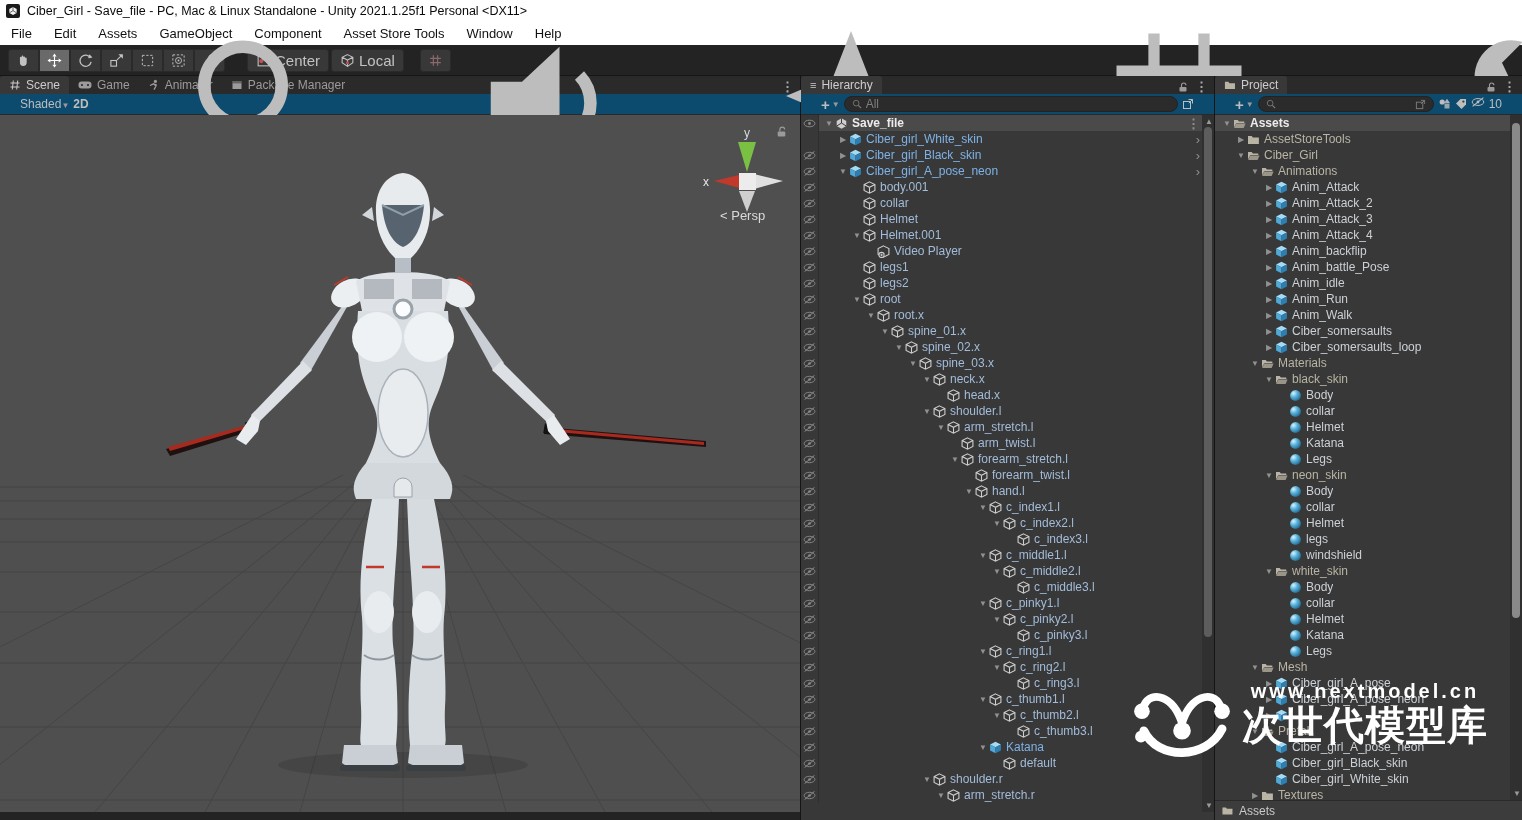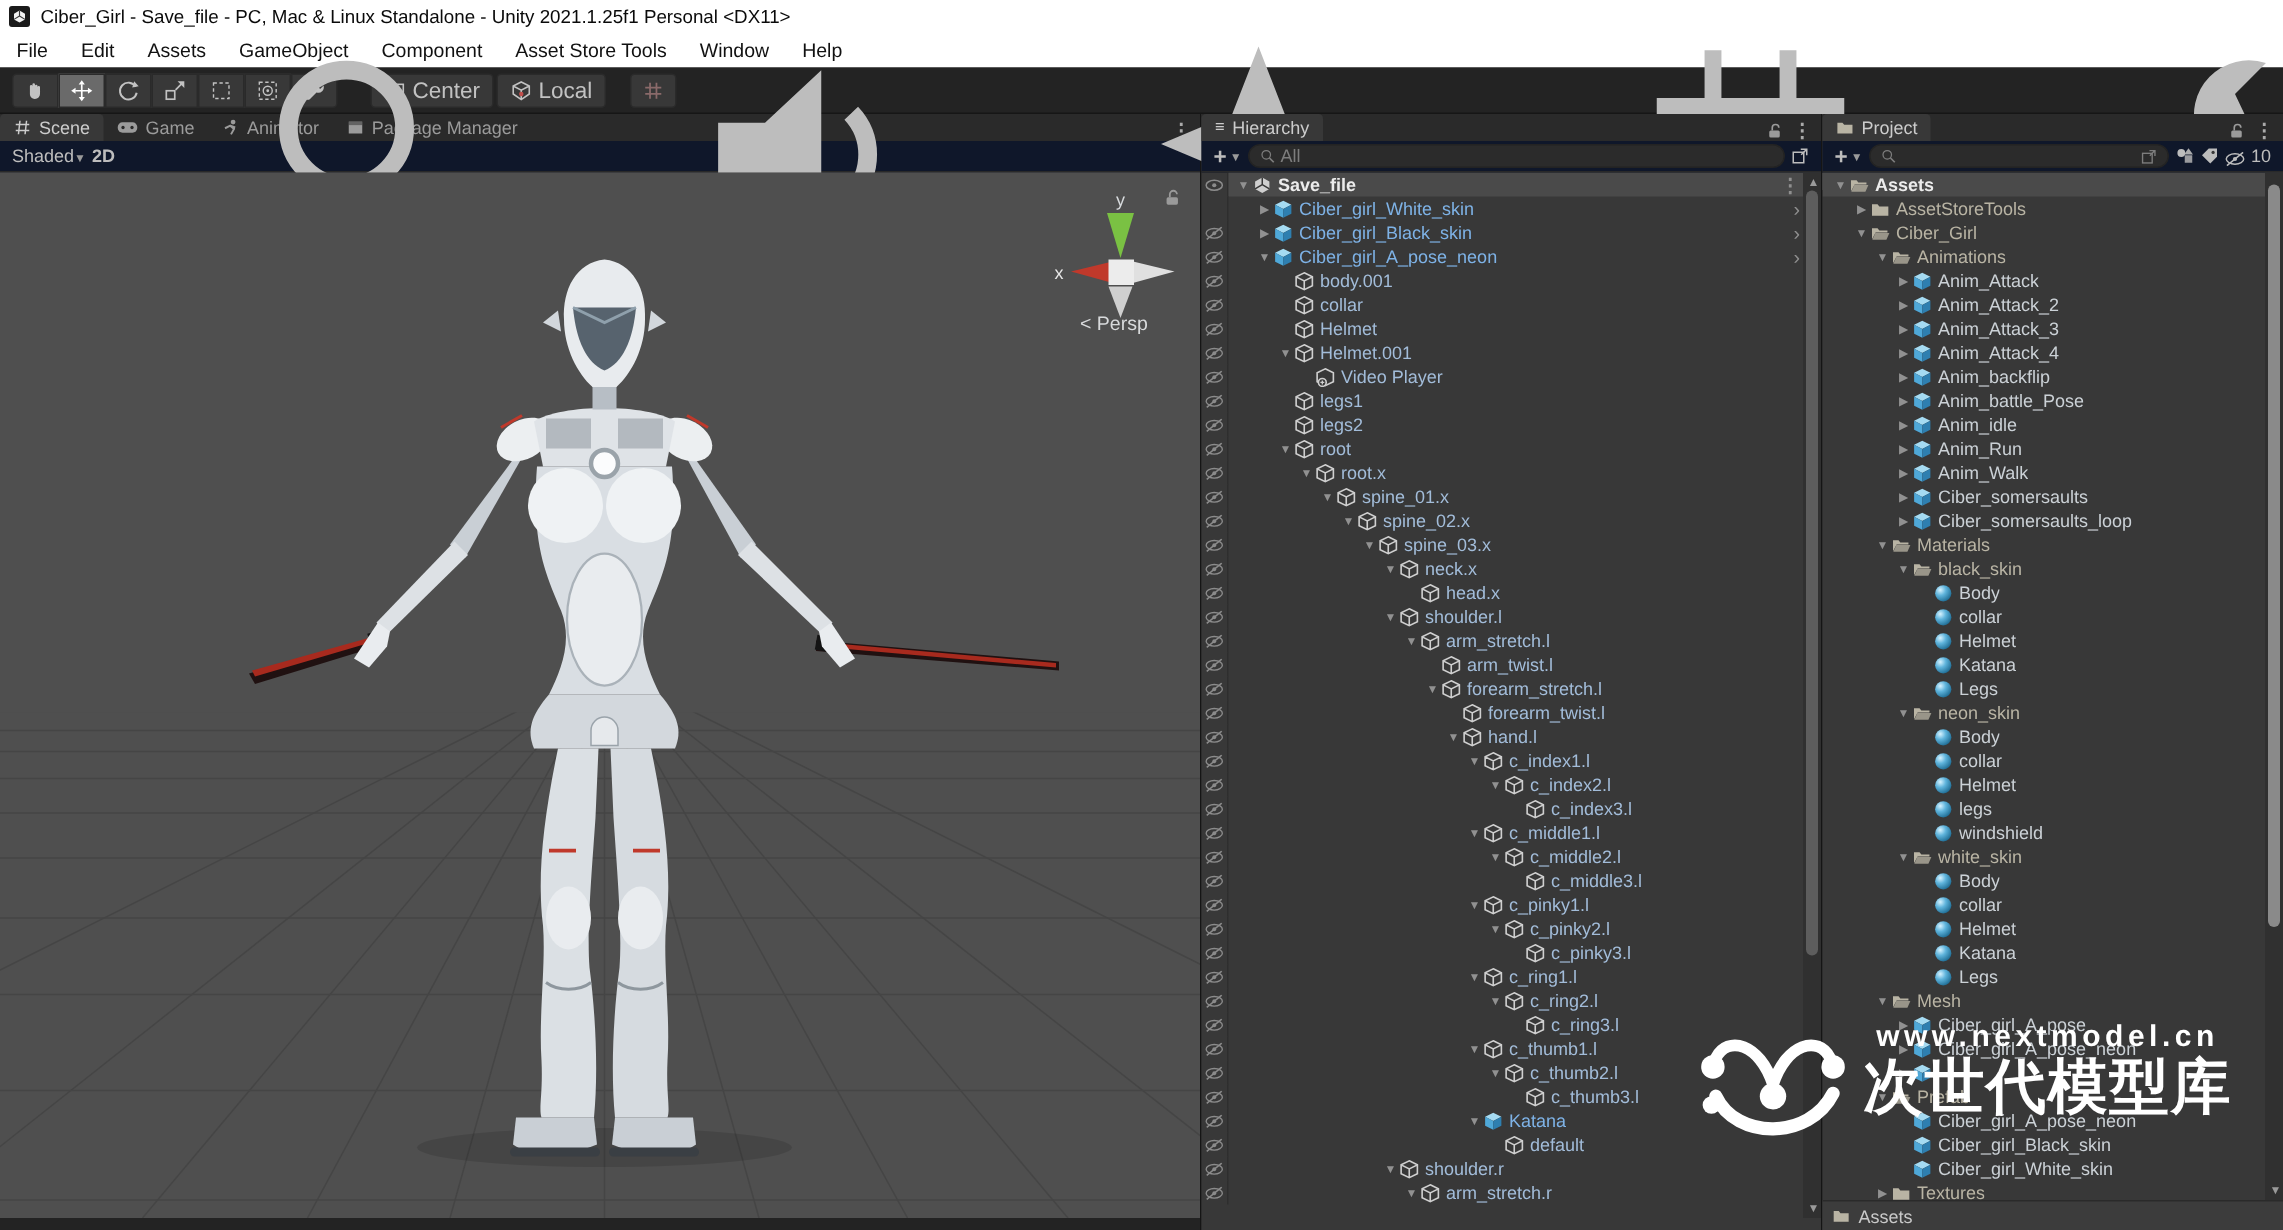--- a/index.html
+++ b/index.html
@@ -27,22 +27,22 @@
   .tbtn svg{width:15px;height:15px}
   #playgroup{position:absolute;left:908px;top:49px;display:flex}
 
   
   .panel{top:76px;height:744px;background:#383838}
   .tabstrip{height:18px;background:#2a2a2a;display:flex;align-items:flex-end;font-size:12px;color:#9b9b9b}
   .tab{display:flex;align-items:center;gap:5px;height:18px;padding:0 9px;white-space:nowrap}
   .tab.active{background:#383838;color:#cccccc;border-radius:3px 3px 0 0}
   .tab svg{width:12px;height:12px}
   .strip-right{margin-left:auto;display:flex;align-items:center;gap:6px;padding-right:6px;color:#9b9b9b}
-  .ptoolbar{height:21px;background:#0f172a;border-bottom:1px solid #292929;display:flex;align-items:center;
-            padding:0 8px;gap:4px;color:#bdbdbd;font-size:12px}
+  .ptoolbar{height:21px;background:#0c4a6e;border-bottom:1px solid #292929;display:flex;align-items:center;
+            padding:0 20px;gap:4px;color:#bdbdbd;font-size:12px}
   .searchbox{flex:1;height:16px;background:#2b2b2b;border:1px solid #232323;border-radius:9px;display:flex;
              align-items:center;gap:4px;padding:0 7px;color:#7d7d7d;font-size:12px}
   .searchbox svg{width:10px;height:10px;flex:0 0 auto}
   .caret{font-size:8px;color:#9a9a9a}
   .kebab{color:#aaa;font-size:13px;letter-spacing:0;font-weight:bold}
 
   
   #scene-col{left:0;width:801px;border-right:1px solid #151515}
   #viewport{left:0;top:39px;width:800px;height:697px;background:#4f4f4f;overflow:hidden}
   #scene-bottom{left:0;top:736px;width:800px;height:8px;background:#232323}
@@ -1162,21 +1162,21 @@
         <svg style="margin-left:auto;width:11px;height:11px">
             <use href="#i-win"></use>
           </svg>
       </span>
       <svg width="13" height="12">
           <use href="#i-filter"></use>
         </svg>
       <svg width="12" height="12">
           <use href="#i-tag"></use>
         </svg>
-      <span style="display:flex;align-items:flex-end;gap:4px">
+      <span style="display:flex;align-items:flex-start;gap:4px">
         <svg width="14" height="10">
             <use href="#i-eyeX"></use>
           </svg>
         <span>10</span>
       </span>
     </div>
     <div id="proj-tree" class="tree" style="top:39px;height:685px">
         <div class="trow">
           <span class="rowbody sel" style="padding-left:6px;color:#b9b4a4">
             <span class="arw">▼</span>

